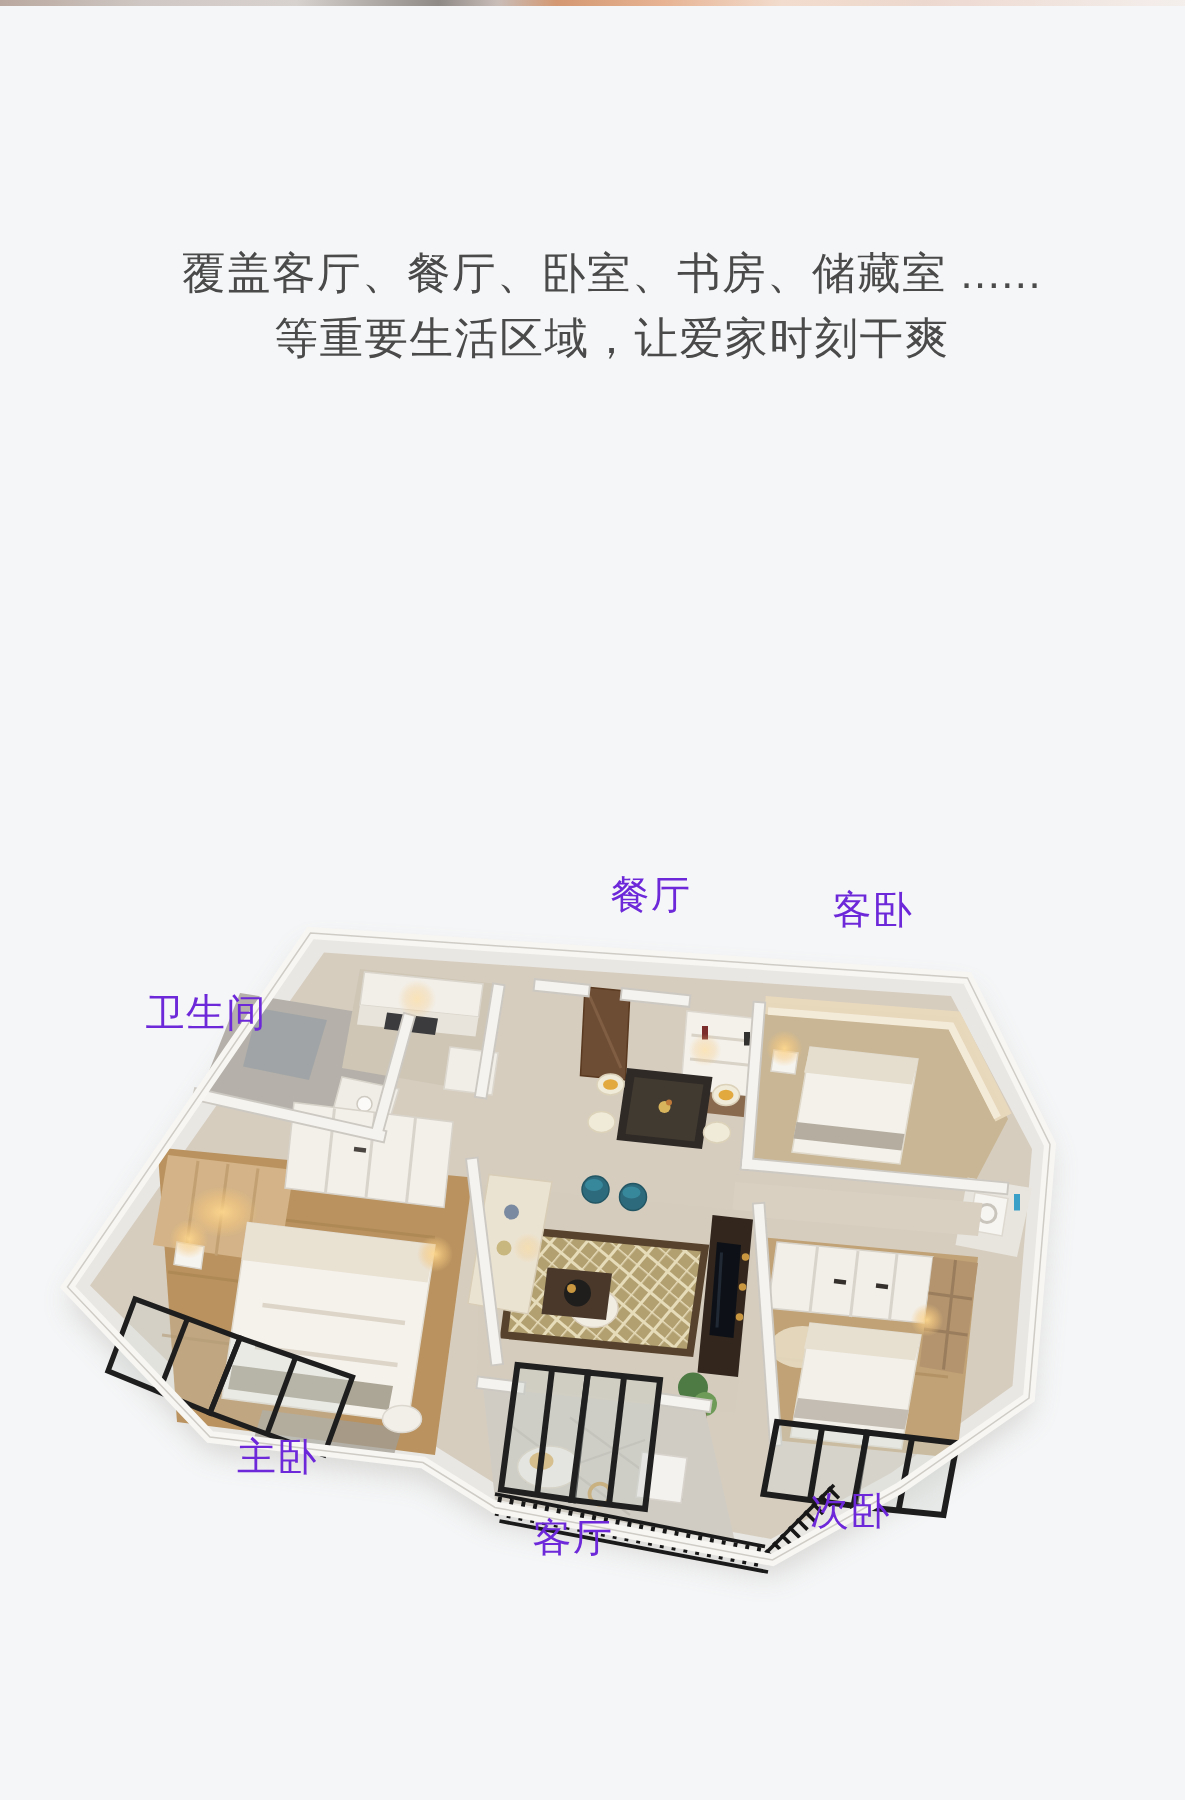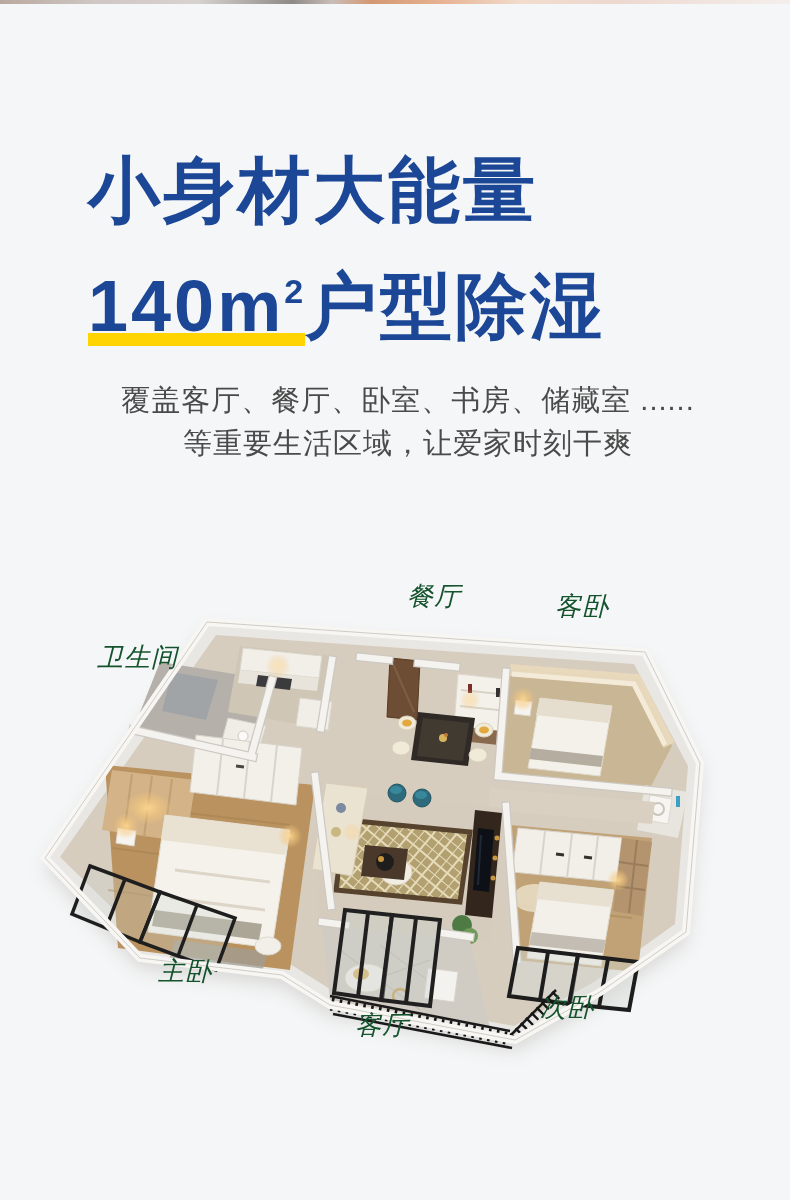--- a/index.html
+++ b/index.html
@@ -32,40 +32,37 @@
   .hero sup{font-size:34px;vertical-align:28px;letter-spacing:0;}
   .subtitle{
     margin:22px 0 0 0;
     font-size:29px;line-height:43px;letter-spacing:1px;
     color:#4a4a4a;
     text-align:center;
   }
   .floorplan{position:absolute;left:0;top:580px;width:790px;height:500px;}
   .room-label{
     position:absolute;
-    font-size:26px;color:#14532d;letter-spacing:1px;white-space:nowrap;font-style:italic;
+    font-size:26px;color:#6d28d9;letter-spacing:1px;white-space:nowrap;
   }
   .lbl-dining{left:407px;top:-1px;}
   .lbl-guest{left:555px;top:9px;text-align:right;}
-  .lbl-bath{left:97px;top:60px;}
+  .lbl-bath{left:97px;top:78px;}
   .lbl-master{left:158px;top:374px;}
   .lbl-living{left:355px;top:428px;}
   .lbl-second{left:540px;top:410px;}
 </style>
 </head>
 <body>
 
 <div class="canvas">
 
   <div class="top-strip"></div>
 
   <div class="hero">
-    <h1><span>小身材大能量</span><br>
-      <span class="hl"><span>140m</span><sup>2</sup></span><span>户型除湿</span>
-    </h1>
     <p class="subtitle"><span>覆盖客厅、餐厅、卧室、书房、储藏室 ......</span><br><span>等重要生活区域，让爱家时刻干爽</span>
     </p>
   </div>
 
   <div class="floorplan">
 
     <svg width="790" height="500" viewBox="0 0 790 500">
       <defs>
         <filter id="soft" x="-20%" y="-20%" width="140%" height="140%">
           <feGaussianBlur stdDeviation="10"></feGaussianBlur>

